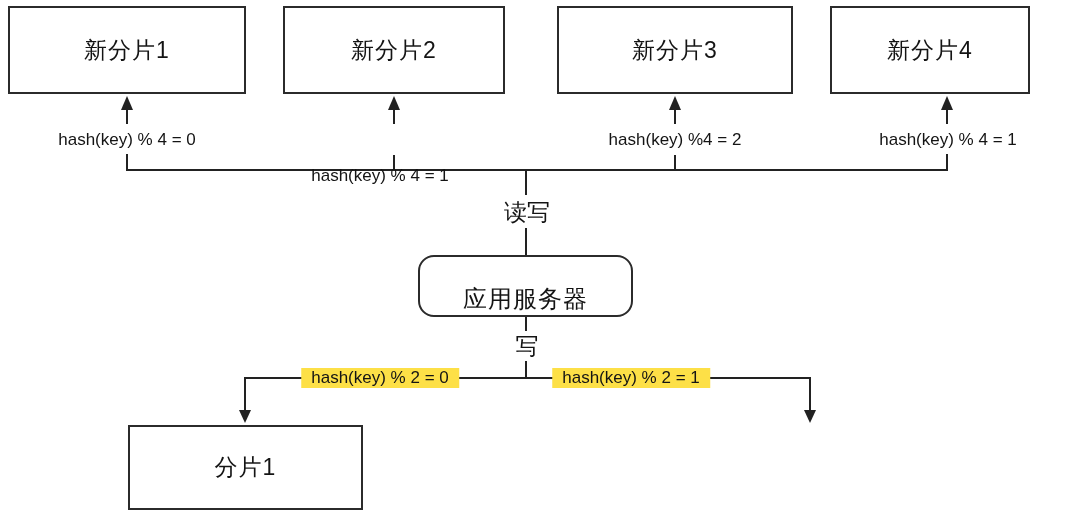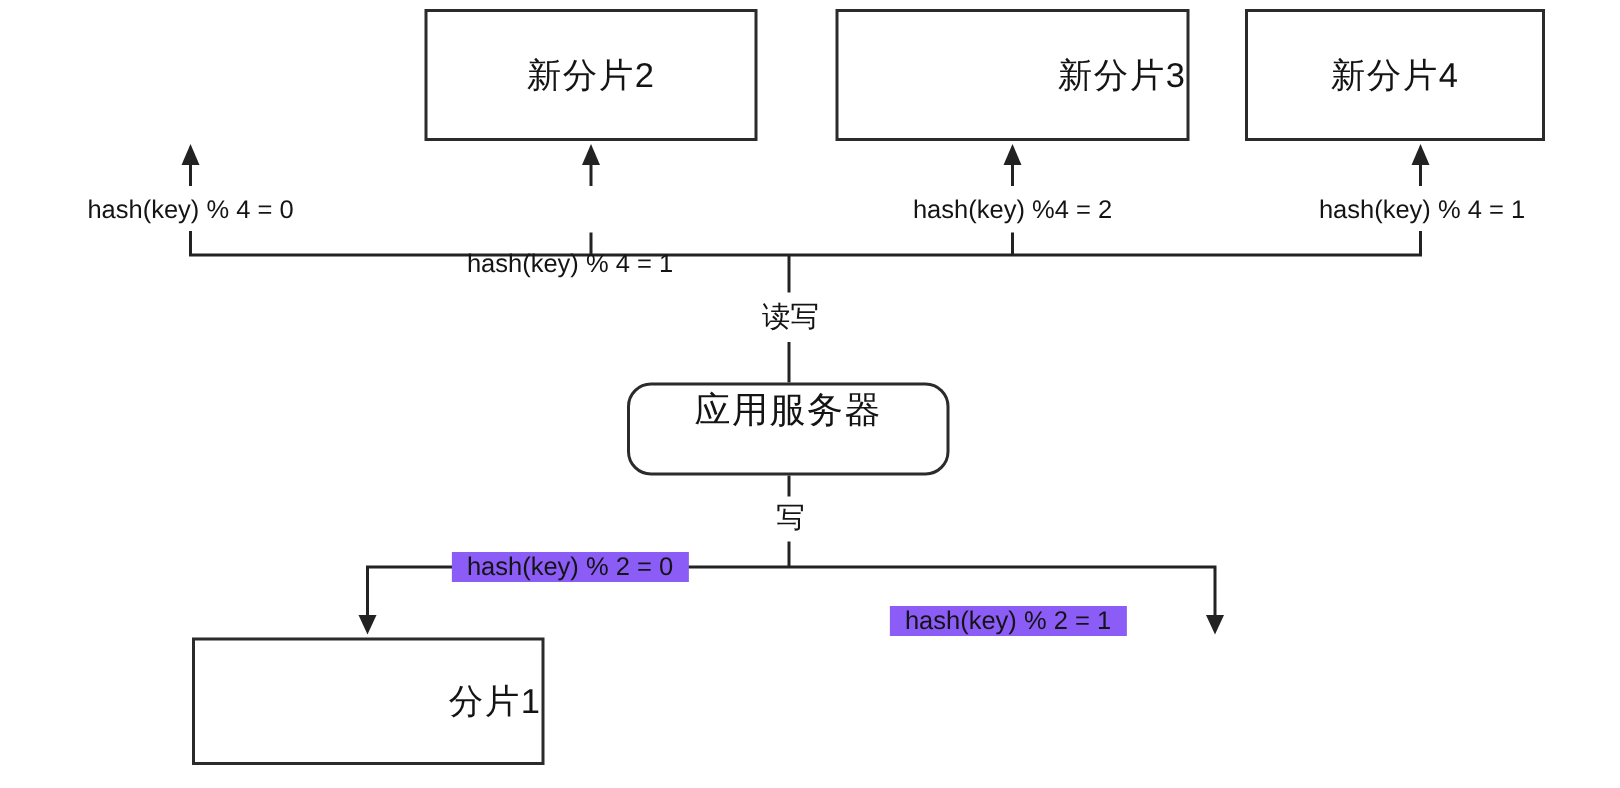--- a/index.html
+++ b/index.html
@@ -41,46 +41,46 @@
   }
   .app-box {
     position: absolute;
     left: 418px; top: 255px;
     width: 215px; height: 62px;
     box-sizing: border-box;
     border: 2px solid #2b2b2b;
     border-radius: 16px;
     background: #ffffff;
     display: flex;
-    align-items: flex-start;
+    align-items: flex-end;
     justify-content: center;
   }
   .app-box .box-label {
     font-size: 24px;
     letter-spacing: 1px;
     color: #141414;
     white-space: nowrap;
   }
   .hash-label {
     position: absolute;
     transform: translateX(-50%);
     font-size: 17px;
     line-height: 20px;
     color: #141414;
     white-space: nowrap;
     text-align: center;
   }
   .hash-label.on-line {
-    background: #8b5cf6;
+    background: #fde047;
     padding: 0 10px;
   }
   .flow-label {
     position: absolute;
     transform: translateX(-50%);
-    font-size: 19px;
+    font-size: 23px;
     line-height: 22px;
     color: #141414;
     white-space: nowrap;
     text-align: center;
   }
 </style>
 </head>
 <body>
 
 <div id="canvas">
@@ -109,43 +109,46 @@
       <polygon points="127,96 121,110 133,110"></polygon>
       <polygon points="394,96 388,110 400,110"></polygon>
       <polygon points="675,96 669,110 681,110"></polygon>
       <polygon points="947,96 941,110 953,110"></polygon>
 
       <polygon points="245,423 239,410 251,410"></polygon>
       <polygon points="810,423 804,410 816,410"></polygon>
     </g>
   </svg>
 
+  <div class="shard-box top" style="left:8px; width:238px;">
+    <span class="box-label">新分片1</span>
+  </div>
   <div class="shard-box top" style="left:283px; width:222px;">
     <span class="box-label">新分片2</span>
   </div>
-  <div class="shard-box top" style="left:557px; width:236px;justify-content:flex-end;">
+  <div class="shard-box top" style="left:557px; width:236px;">
     <span class="box-label">新分片3</span>
   </div>
   <div class="shard-box top" style="left:830px; width:200px;">
     <span class="box-label">新分片4</span>
   </div>
 
   <div class="hash-label" style="left:127px; top:130px;">hash(key) % 4 = 0</div>
   <div class="hash-label" style="left:380px; top:130px;margin-top:36px;">hash(key) % 4 = 1</div>
   <div class="hash-label" style="left:675px; top:130px;">hash(key) %4 = 2</div>
   <div class="hash-label" style="left:948px; top:130px;">hash(key) % 4 = 1</div>
 
   <div class="flow-label" style="left:527px; top:201px;">读写</div>
 
   <div class="app-box">
     <span class="box-label">应用服务器</span>
   </div>
 
   <div class="flow-label" style="left:527px; top:335px;">写</div>
 
   <div class="hash-label on-line" style="left:380px; top:368px;">hash(key) % 2 = 0</div>
-  <div class="hash-label on-line" style="left:672px; top:368px;margin-top:36px;">hash(key) % 2 = 1</div>
+  <div class="hash-label on-line" style="left:631px; top:368px;">hash(key) % 2 = 1</div>
 
-  <div class="shard-box bottom" style="left:128px; width:235px;justify-content:flex-end;">
+  <div class="shard-box bottom" style="left:128px; width:235px;">
     <span class="box-label">分片1</span>
   </div>
 
 </div>
 
 </body></html>

